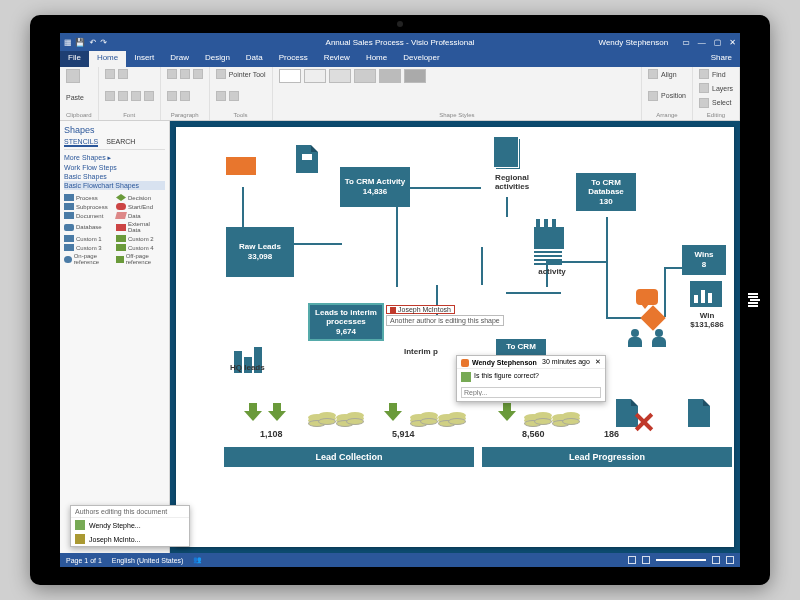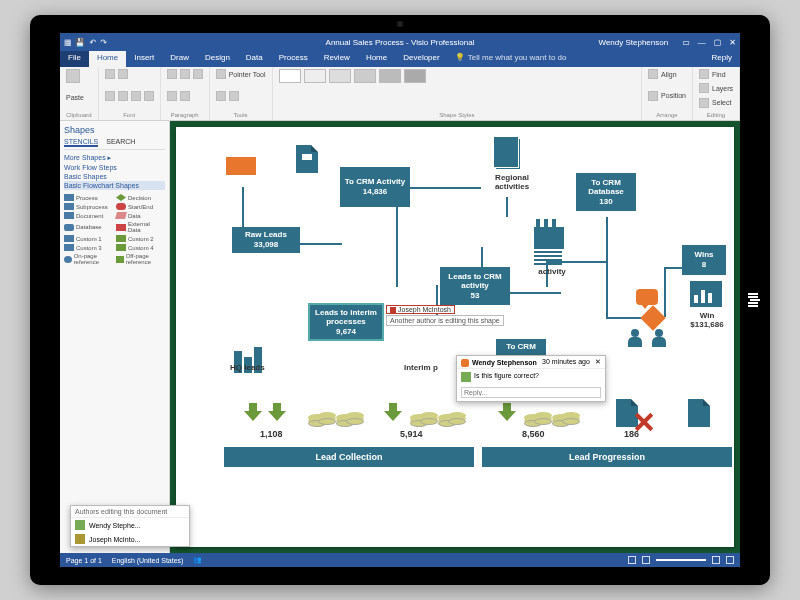--- a/index.html
+++ b/index.html
@@ -33,21 +33,21 @@
 
   
   .ribbon { height:54px; background:#f3f3f3; border-bottom:1px solid #d0d0d0; display:flex; font-size:7px; color:#444;}
   .rgroup { border-right:1px solid #e0e0e0; padding:2px 6px; display:flex; flex-direction:column; justify-content:space-between;}
   .rgroup .glabel{font-size:6px;color:#888;text-align:center}
   .ricon{width:14px;height:14px;background:#ccc;display:inline-block;border:1px solid #bbb}
   .ricon.sm{width:10px;height:10px}
   .rrow{display:flex;gap:3px;align-items:center}
 
   
-  .workspace { position:absolute; top:88px; bottom:14px; left:0; right:0; background:#14532d; display:flex;}
+  .workspace { position:absolute; top:88px; bottom:14px; left:0; right:0; background:#0c4a6e; display:flex;}
   .shapes-pane { width:110px; background:#f7f7f7; border-right:1px solid #d6d6d6; font-size:7px; color:#333; padding:4px;}
   .shapes-pane h3{color:#2b579a;font-size:9px;font-weight:normal;margin-bottom:3px}
   .shapes-pane .stabs{display:flex;gap:8px;font-size:7px;border-bottom:1px solid #ddd;padding-bottom:2px;margin-bottom:3px}
   .shapes-pane .stabs .on{color:#2b579a;border-bottom:2px solid #2b579a}
   .shapes-pane .cat{padding:1px 0;color:#2b579a;cursor:pointer}
   .shapes-pane .cat.sel{background:#d8e2f0}
   .shape-grid{display:flex;flex-wrap:wrap;gap:2px 4px;margin-top:4px}
   .shape-grid div{width:48px;display:flex;align-items:center;gap:2px;font-size:6px;color:#555}
   .sw{width:10px;height:7px;display:inline-block}
 
@@ -146,22 +146,21 @@
       <div class="tab file">File</div>
       <div class="tab active">Home</div>
       <div class="tab">Insert</div>
       <div class="tab">Draw</div>
       <div class="tab">Design</div>
       <div class="tab">Data</div>
       <div class="tab">Process</div>
       <div class="tab">Review</div>
       <div class="tab">Home</div>
       <div class="tab">Developer</div>
-      <div class="tell">💡 <span>Tell me what you want to do</span></div>
-      <div style="margin-left:auto" class="tab">Reply</div>
+      <div style="margin-left:auto" class="tab">Share</div>
     </div>
 
     <div class="ribbon">
       <div class="rgroup">
         <div class="rrow">
             <span class="ricon"></span>
           </div>
         <div class="rrow">
             <span>Paste</span>
           </div>
@@ -338,46 +337,42 @@
         <div class="box" style="left:164px;top:40px;width:70px;height:40px">
             <span>To CRM Activity</span>
             <span class="num">14,836</span>
           </div>
         <div class="lbl" style="left:306px;top:46px;width:60px">Regional activities</div>
         <div class="box" style="left:400px;top:46px;width:60px;height:38px">
             <span>To CRM Database</span>
             <span class="num">130</span>
           </div>
 
-        <div class="box" style="left:56px;top:100px;width:68px;height:26px">
+        <div class="box" style="left:50px;top:100px;width:68px;height:50px">
             <span>Raw Leads</span>
             <span class="num">33,098</span>
           </div>
 
         <div class="factory" style="left:358px;top:100px"></div>
         <div class="bars-ico" style="left:358px;top:128px"></div>
         <div class="lbl" style="left:358px;top:140px;width:36px">activity</div>
 
-        <div class="box" style="left:264px;top:140px;width:70px;height:38px">
-            <span>Leads to CRM activity</span>
-            <span class="num">53</span>
-          </div>
 
         <div class="box" style="left:506px;top:118px;width:44px;height:30px">
             <span>Wins</span>
             <span class="num">8</span>
           </div>
         <div class="chart-ico" style="left:514px;top:154px"></div>
         <div class="lbl" style="left:506px;top:184px;width:50px"><span>Win</span><br><span>$131,686</span></div>
 
         <div class="box" style="left:132px;top:176px;width:76px;height:38px;border:2px solid #5aa">
             <span>Leads to interim processes</span>
             <span class="num">9,674</span>
           </div>
-        <div class="lbl" style="left:228px;top:236px">Interim p</div>
+        <div class="lbl" style="left:228px;top:220px">Interim p</div>
         <div class="box" style="left:320px;top:212px;width:50px;height:16px">To CRM</div>
 
         <div class="diamond" style="left:468px;top:182px"></div>
         <div class="speech" style="left:460px;top:162px"></div>
         <div class="people" style="left:452px;top:196px">
           <div class="person" style="left:0"></div>
             <div class="person" style="left:24px"></div>
         </div>
 
         <div class="buildings" style="left:58px;top:220px">
@@ -389,30 +384,30 @@
 
         <div class="arrow-down" style="left:68px;top:276px"></div>
         <div class="arrow-down" style="left:92px;top:276px"></div>
         <div class="coins" style="left:132px;top:280px"></div>
         <div class="coins" style="left:160px;top:280px"></div>
         <div class="value" style="left:84px;top:302px">1,108</div>
 
         <div class="arrow-down" style="left:208px;top:276px"></div>
         <div class="coins" style="left:234px;top:280px"></div>
         <div class="coins" style="left:262px;top:280px"></div>
-        <div class="value" style="left:224px;top:302px">5,914</div>
+        <div class="value" style="left:216px;top:302px">5,914</div>
 
         <div class="arrow-down" style="left:322px;top:276px"></div>
         <div class="coins" style="left:348px;top:280px"></div>
         <div class="coins" style="left:376px;top:280px"></div>
         <div class="value" style="left:346px;top:302px">8,560</div>
 
         <div class="doc-ico" style="left:440px;top:272px"></div>
         <div class="redx" style="left:458px;top:286px"></div>
-        <div class="value" style="left:448px;top:302px">186</div>
+        <div class="value" style="left:428px;top:302px">186</div>
 
         <div class="doc-ico" style="left:512px;top:272px"></div>
 
         <div class="banner" style="left:306px;top:320px;width:250px">Lead Progression</div>
         <div class="banner" style="left:48px;top:320px;width:250px">Lead Collection</div>
 
         <div class="presence-tip" style="left:210px;top:178px">
           <div class="tag">
               <span class="flag"></span>
               <span>Joseph McIntosh</span>

